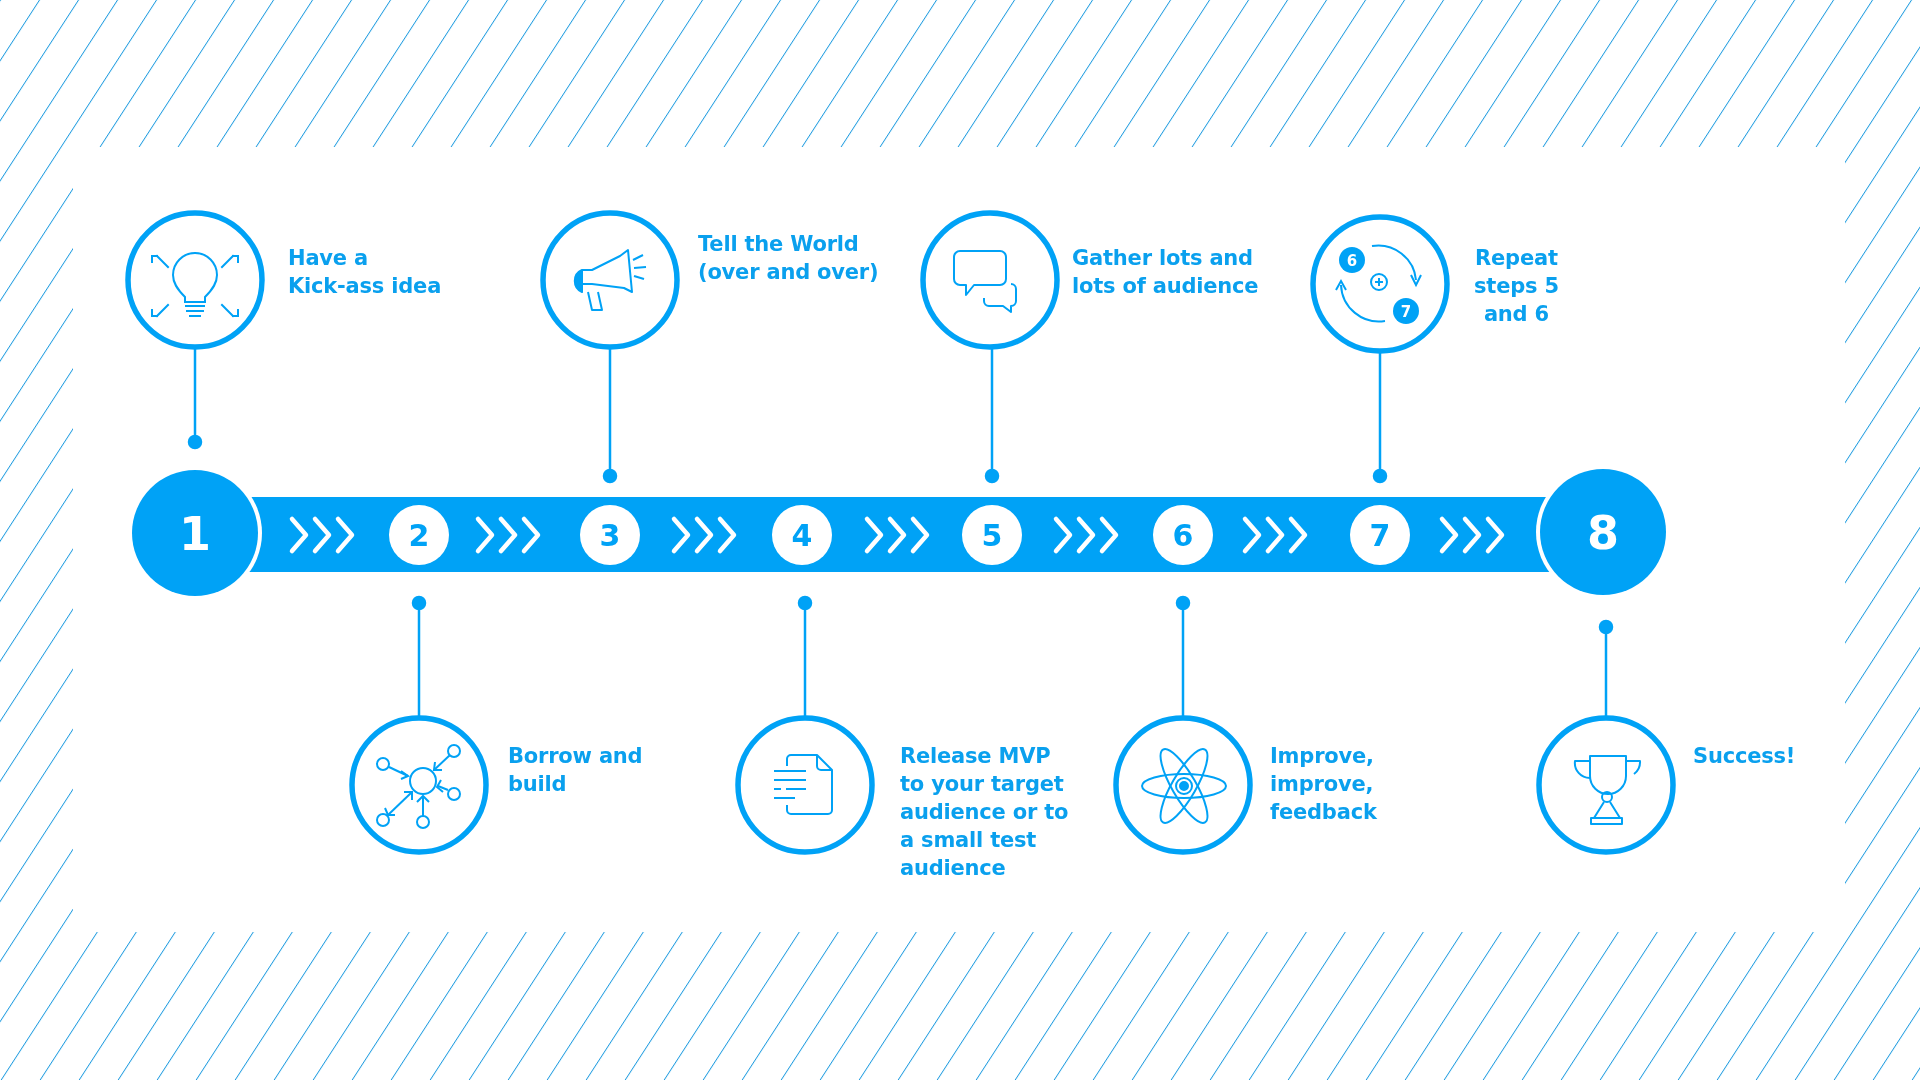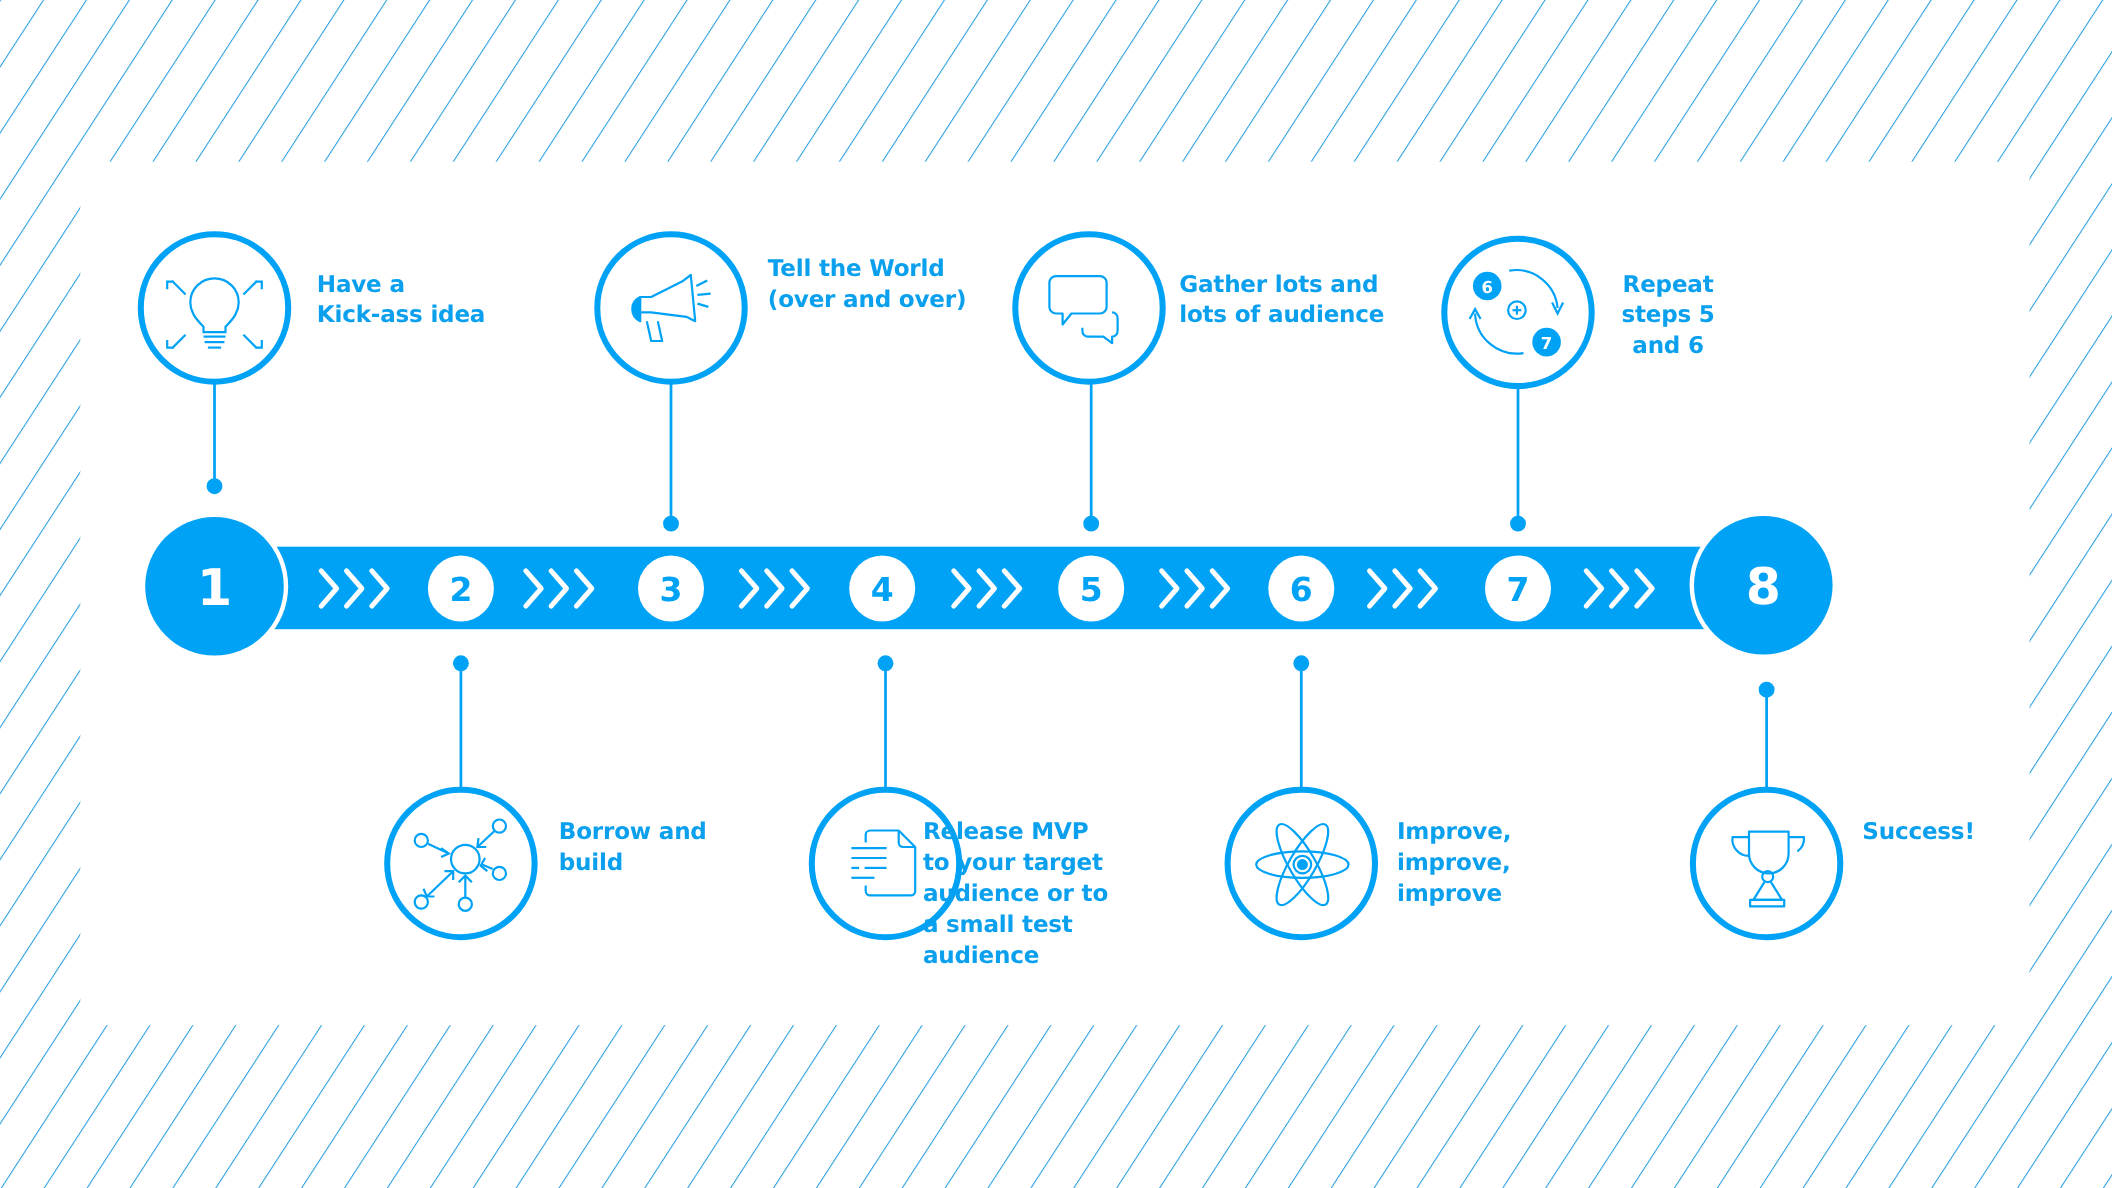--- a/index.html
+++ b/index.html
@@ -212,27 +212,27 @@
 </div>
 <div class="label" style="left:1474px; top:244px;text-align:center;">
   <span class="label-line">Repeat</span>
   <span class="label-line">steps 5</span>
   <span class="label-line">and 6</span>
 </div>
 <div class="label" style="left:508px; top:742px;">
   <span class="label-line">Borrow and</span>
   <span class="label-line">build</span>
 </div>
-<div class="label" style="left:839px; top:742px;">
+<div class="label" style="left:900px; top:742px;">
   <span class="label-line">Release MVP</span>
   <span class="label-line">to your target</span>
   <span class="label-line">audience or to</span>
   <span class="label-line">a small test</span>
   <span class="label-line">audience</span>
 </div>
 <div class="label" style="left:1270px; top:742px;">
   <span class="label-line">Improve,</span>
   <span class="label-line">improve,</span>
-  <span class="label-line">improve</span>
+  <span class="label-line">feedback</span>
 </div>
 <div class="label" style="left:1693px; top:742px;">
   <span class="label-line">Success!</span>
 </div>
 
 </body></html>

